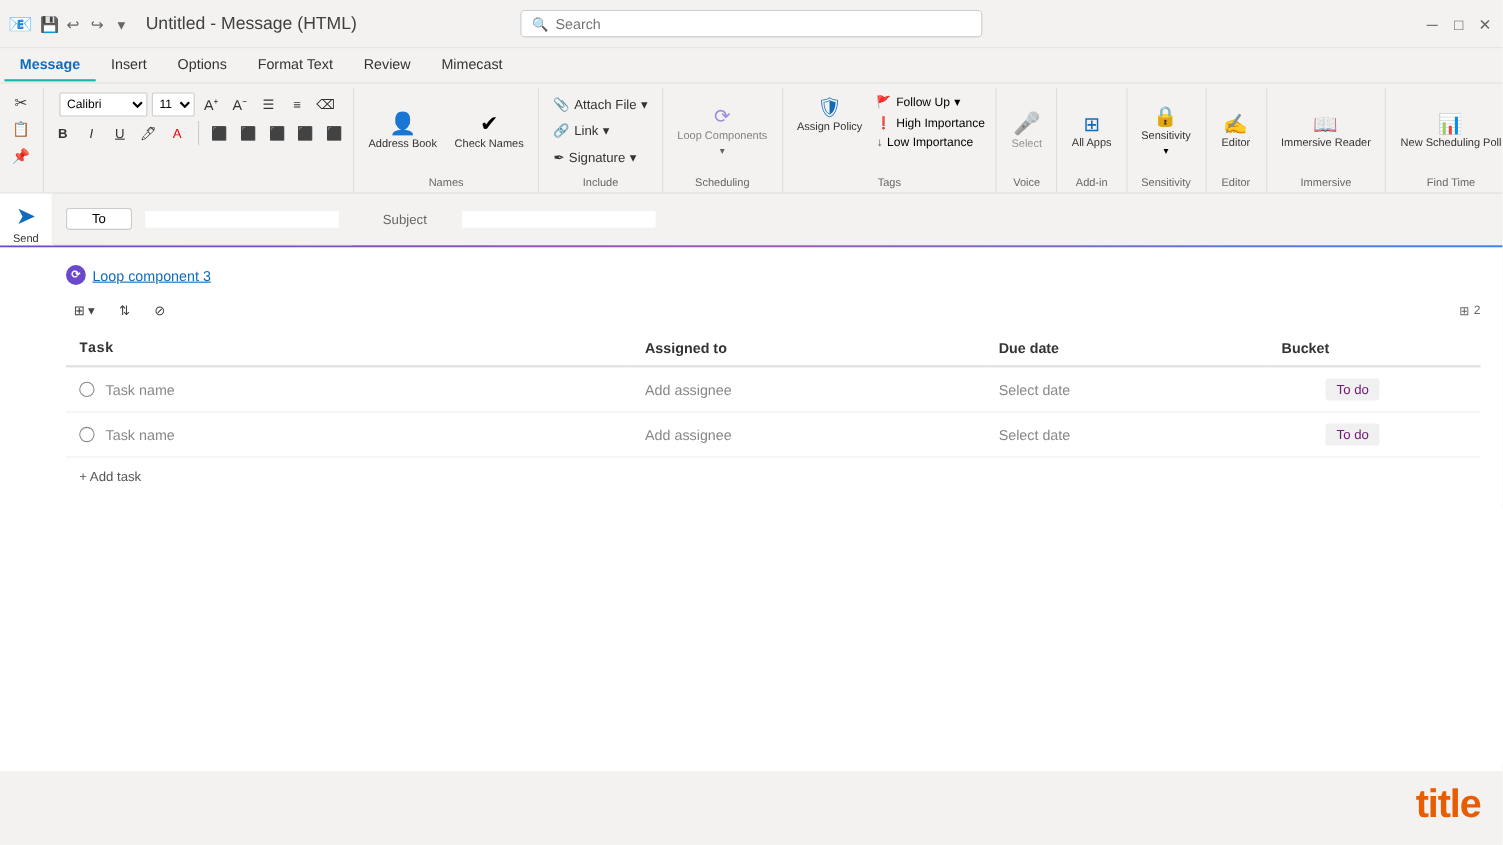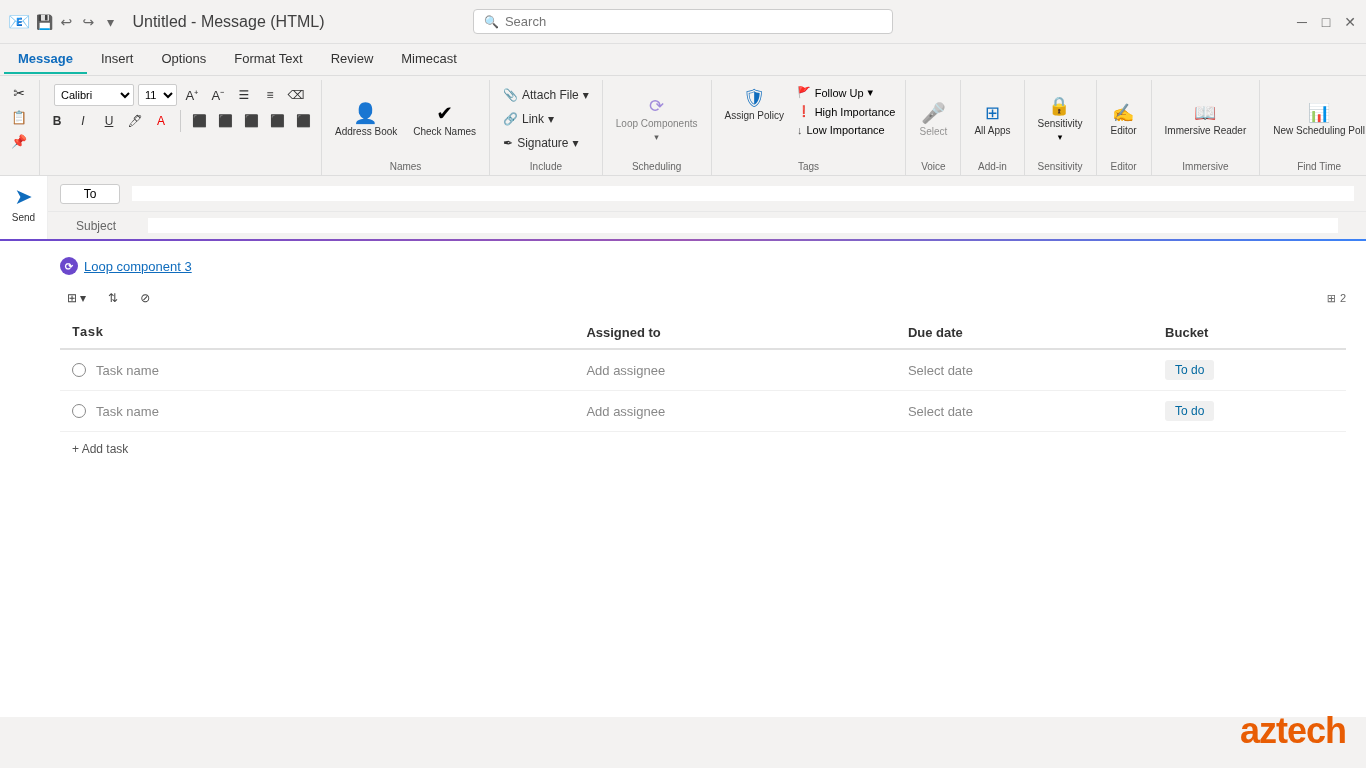--- a/index.html
+++ b/index.html
@@ -296,22 +296,23 @@
       display: inline-flex;
       align-items: center;
       justify-content: center;
       flex-shrink: 0;
     }
     .bucket-badge {
       background: #f0f0f0;
       border-radius: 3px;
       padding: 3px 10px;
       font-size: 12px;
-      color: #0369a1;
+      color: #701a75;
       display: inline-block;
+      margin-left: 40px;
     }
     .add-task-row {
       display: flex;
       align-items: center;
       gap: 8px;
       padding: 10px 12px;
       color: #555;
       cursor: pointer;
     }
 
@@ -361,21 +362,21 @@
       display: flex;
       flex-direction: column;
       align-items: center;
       justify-content: flex-start;
       padding-top: 8px;
       gap: 2px;
     }
     .compose-main-panel {
       flex: 1;
       display: flex;
-      flex-direction: column;
+      flex-direction: row;
     }
     .purple-border {
       height: 2px;
       background: linear-gradient(to right, #6b48cc, #9b59b6, #3b82f6);
       margin: 0 0 0 0;
     }
   </style>
 </head>
 <body>
 
@@ -676,14 +677,14 @@
           <span class="bucket-badge">To do</span>
         </td>
       </tr>
     </tbody>
   </table>
 
   <div class="add-task-row">
     <span>+ Add task</span>
   </div>
 
-  <div class="aztech-logo" style="position: fixed; bottom: 16px; right: 20px;">aztech</div>
+  <div class="aztech-logo" style="position: fixed; bottom: 16px; right: 20px;">title</div>
 </div>
 
 </body></html>

